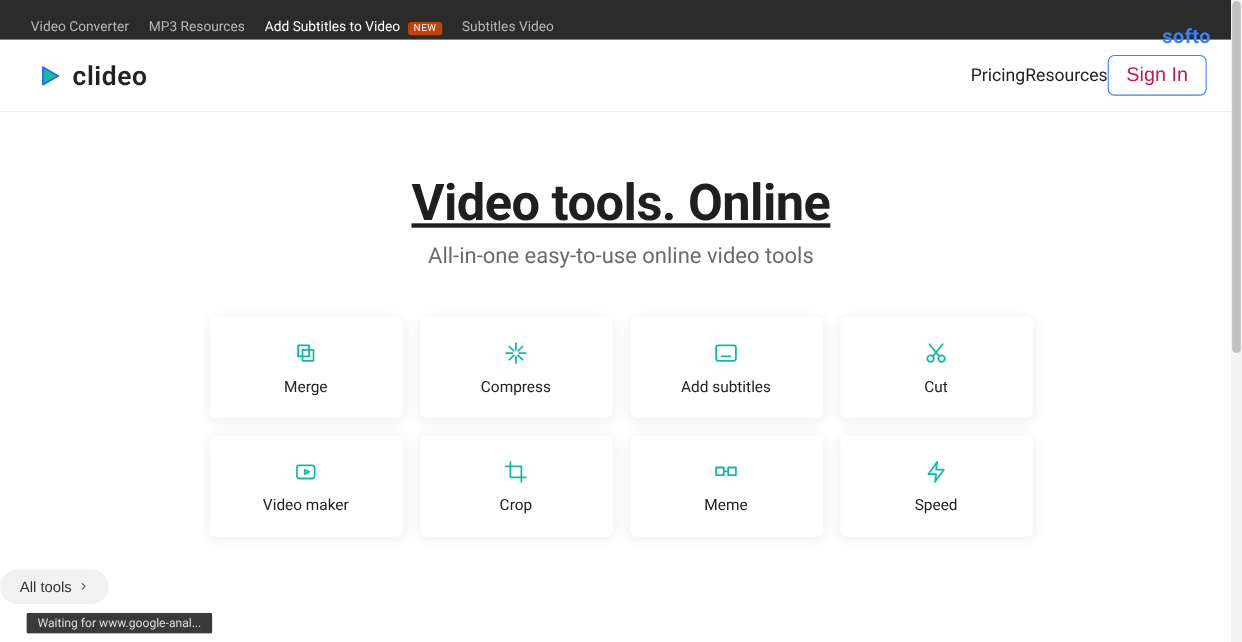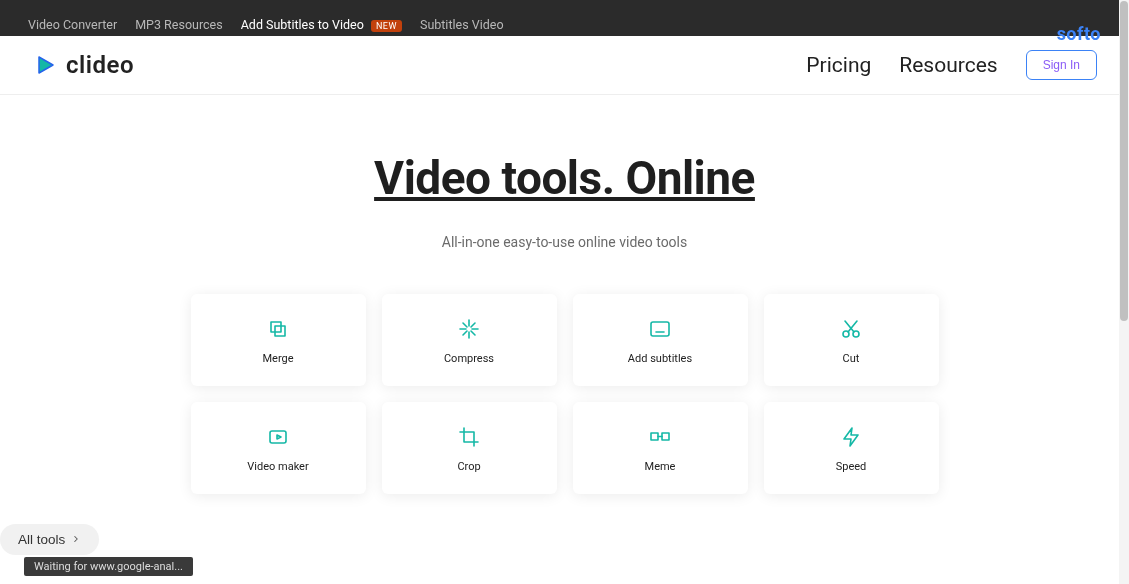--- a/index.html
+++ b/index.html
@@ -7,29 +7,29 @@
 .topbar { background:#2b2b2b; height:36px; display:flex; align-items:center; padding:0 28px 0 28px; font-size:12.5px; color:#b8b8b8; }
 .topbar .tablink { margin-right:18px; cursor:pointer;margin-top:12px; }
 .topbar .tablink.active { color:#fff; }
 .topbar .new-badge { background:#c2410c; color:#fff; font-size:9px; font-weight:400; padding:1px 5px; border-radius:3px; margin-left:4px; letter-spacing:.5px; }
 .topbar .spacer { flex:1; }
 .topbar .brand-right { color:#3b82f6; font-weight:700; font-size:18px; letter-spacing:.5px;margin-top:31px; }
 .header { display:flex; align-items:center; padding:14px 32px; border-bottom:1px solid #eee; }
 .logo { display:flex; align-items:center; gap:8px; }
 .logo-text { font-size:24px; font-weight:600; color:#222; letter-spacing:.5px; }
 .header .grow { flex:1; }
-.navlink { font-size:21px; color:#222; margin-right:28px; cursor:pointer; }
-.signin { border:1px solid #3b82f6; color:#8b5cf6; padding:7px 16px; border-radius:6px; font-size:12px; cursor:pointer; background:#fff; }
+.navlink { font-size:16px; color:#222; cursor:pointer; }
+.signin { border:1px solid #3b82f6; color:#be185d; padding:7px 16px; border-radius:6px; font-size:18px; cursor:pointer; background:#fff; }
 .hero { text-align:center; padding:56px 20px 10px; }
 .hero h1 { font-size:46px; font-weight:700; color:#1f1f1f; letter-spacing:-.5px;text-decoration:underline; }
-.hero p { font-size:14px; color:#6b6b6b; margin-top:29px; }
+.hero p { font-size:20px; color:#6b6b6b; margin-top:8px; }
 .tools { max-width:940px; margin:34px auto 0; }
 .row { display:flex; justify-content:center; gap:16px; margin-bottom:16px; }
 .card { width:175px; height:92px; background:#fff; border-radius:6px; box-shadow:0 2px 14px rgba(0,0,0,.08); display:flex; flex-direction:column; align-items:center; justify-content:center; gap:10px; cursor:pointer; }
-.card .label { font-size:11px; color:#222; }
+.card .label { font-size:14px; color:#222; }
 .icon { width:26px; height:26px; display:flex; align-items:center; justify-content:center; }
 .icon svg { width:24px; height:24px; stroke:#14b8a6; stroke-width:1.6; fill:none; stroke-linecap:round; stroke-linejoin:round; }
 .alltools { display:flex; margin:30px 0 40px; }
 .alltools button { background:#f1f1f1; border:none; border-radius:18px; padding:8px 18px; font-size:13.5px; color:#333; cursor:pointer; display:flex; align-items:center; gap:6px; }
 .statusbar { position:fixed; left:24px; bottom:8px; background:#3a3a3a; color:#ddd; font-size:11px; padding:3px 10px; border-radius:2px; }
 .scrollbar { position:fixed; right:0; top:0; width:10px; height:100%; background:#f4f4f4; }
 .scrollbar .thumb { width:8px; margin:1px; height:320px; background:#c0c0c0; border-radius:4px; }
 </style>
 </head>
 <body>

